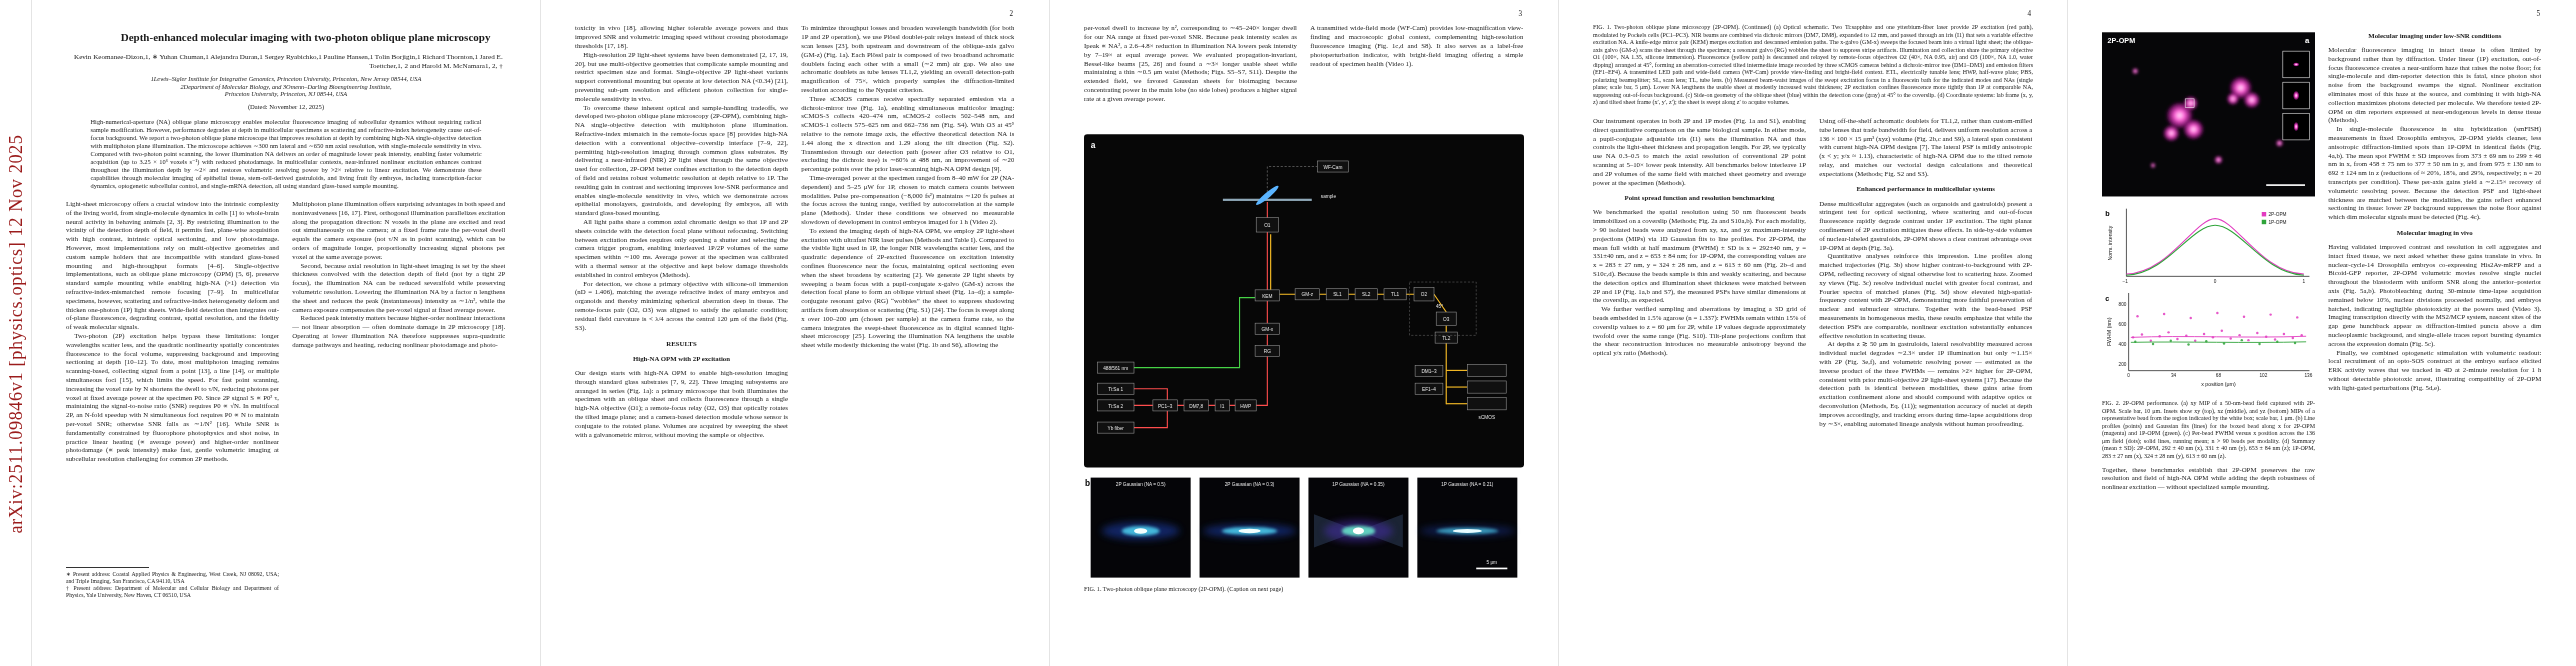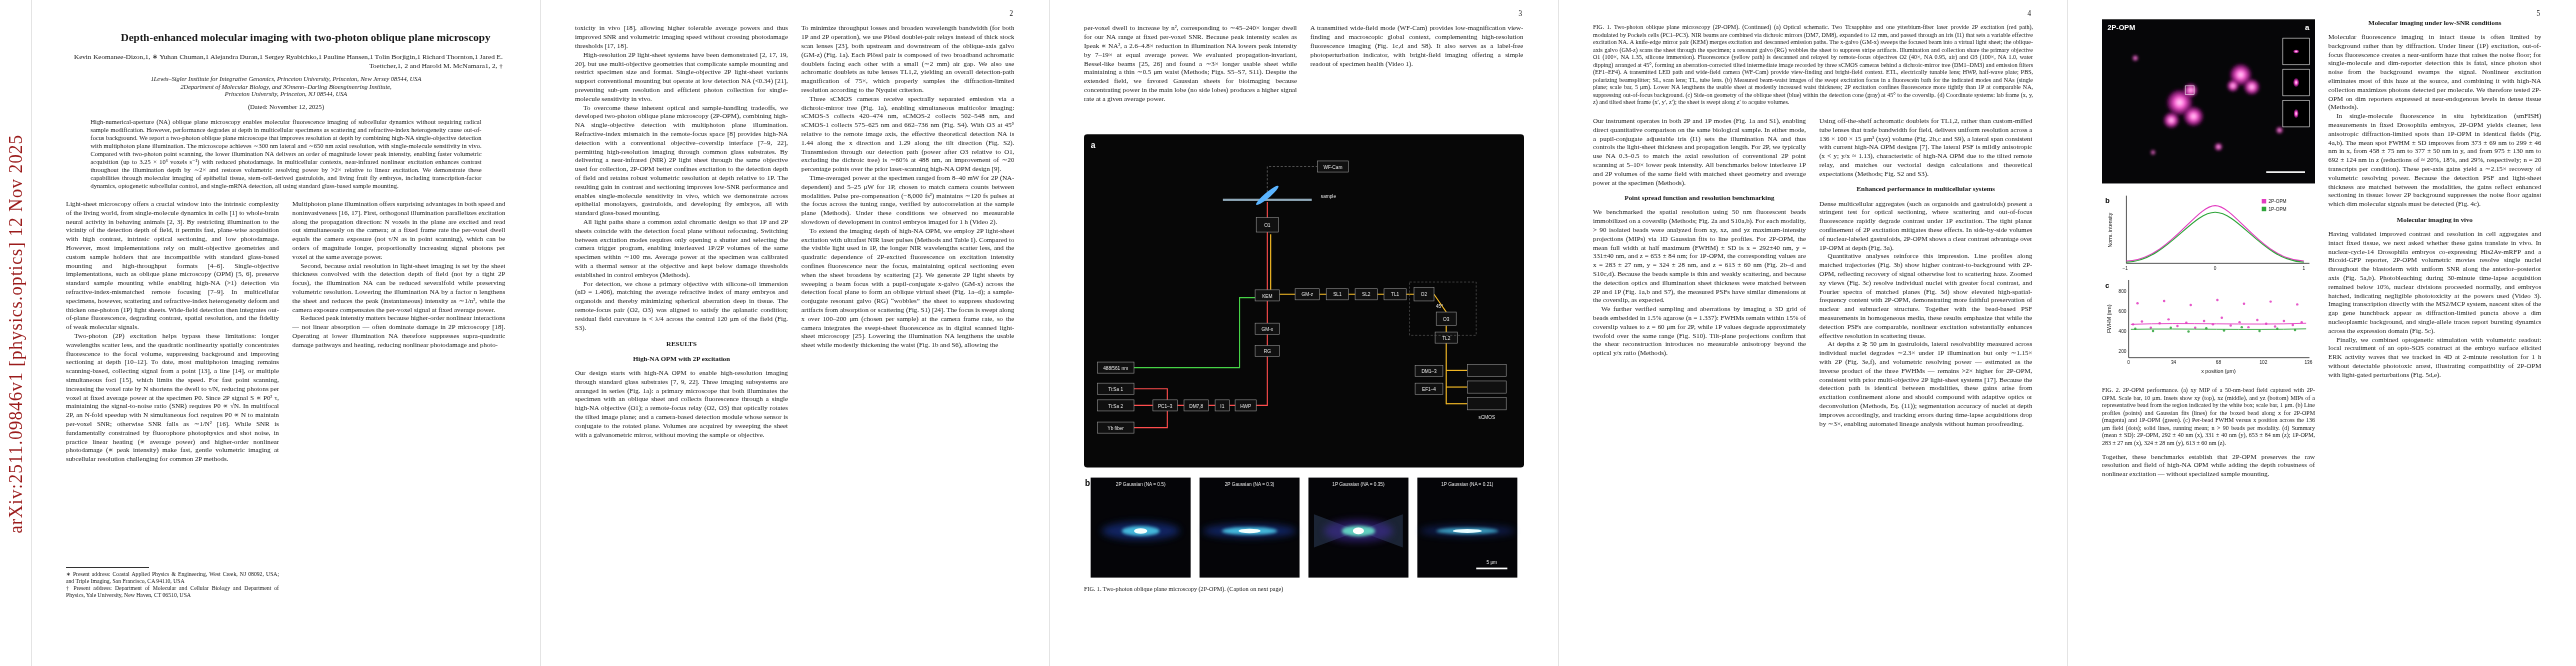--- a/index.html
+++ b/index.html
@@ -249,21 +249,21 @@
         <div class="subhead" style="margin-top:6.7px">Enhanced performance in multicellular systems</div>
         <p class="cont">Dense multicellular aggregates (such as organoids and gastruloids) present a stringent test for optical sectioning, where scattering and out-of-focus fluorescence rapidly degrade contrast under 1P excitation. The tight planar confinement of 2P excitation mitigates these effects. In side-by-side volumes of nuclear-labeled gastruloids, 2P-OPM shows a clear contrast advantage over 1P-OPM at depth (Fig. 3a).</p>
         <p>Quantitative analyses reinforce this impression. Line profiles along matched trajectories (Fig. 3b) show higher contrast-to-background with 2P-OPM, reflecting recovery of signal otherwise lost to scattering haze. Zoomed xy views (Fig. 3c) resolve individual nuclei with greater focal contrast, and Fourier spectra of matched planes (Fig. 3d) show elevated high-spatial-frequency content with 2P-OPM, demonstrating more faithful preservation of nuclear and subnuclear structure. Together with the bead-based PSF measurements in homogeneous media, these results emphasize that while the detection PSFs are comparable, nonlinear excitation substantially enhances effective resolution in scattering tissue.</p>
         <p>At depths z ≳ 50 μm in gastruloids, lateral resolvability measured across individual nuclei degrades ∼2.3× under 1P illumination but only ∼1.15× with 2P (Fig. 3e,f), and volumetric resolving power — estimated as the inverse product of the three FWHMs — remains &gt;2× higher for 2P-OPM, consistent with prior multi-objective 2P light-sheet systems [17]. Because the detection path is identical between modalities, these gains arise from excitation confinement alone and should compound with adaptive optics or deconvolution (Methods, Eq. (11)); segmentation accuracy of nuclei at depth improves accordingly, and tracking errors during time-lapse acquisitions drop by ∼3×, enabling automated lineage analysis without human proofreading.</p>
       </div>
     </div>
   </div>
 
   <div class="page">
     <div class="pageno">5</div>
-    <div class="twocol" style="margin-top:2px">
+    <div class="twocol" style="margin-top:15px">
       <div class="col" style="height:624px">
 
         
         <svg width="213" height="360" viewBox="0 0 384 648" style="font-size:12.3px">
           <defs>
             <radialGradient id="mag" cx="50%" cy="50%" r="50%">
               <stop offset="0%" stop-color="#ffe6fb"></stop>
               <stop offset="35%" stop-color="#ff5fd6"></stop>
               <stop offset="75%" stop-color="#a01688" stop-opacity="0.7"></stop>
               <stop offset="100%" stop-color="#30082a" stop-opacity="0"></stop>

